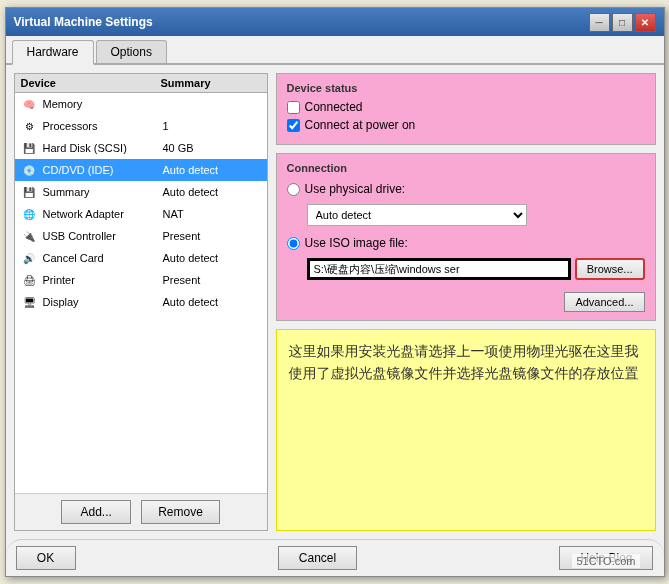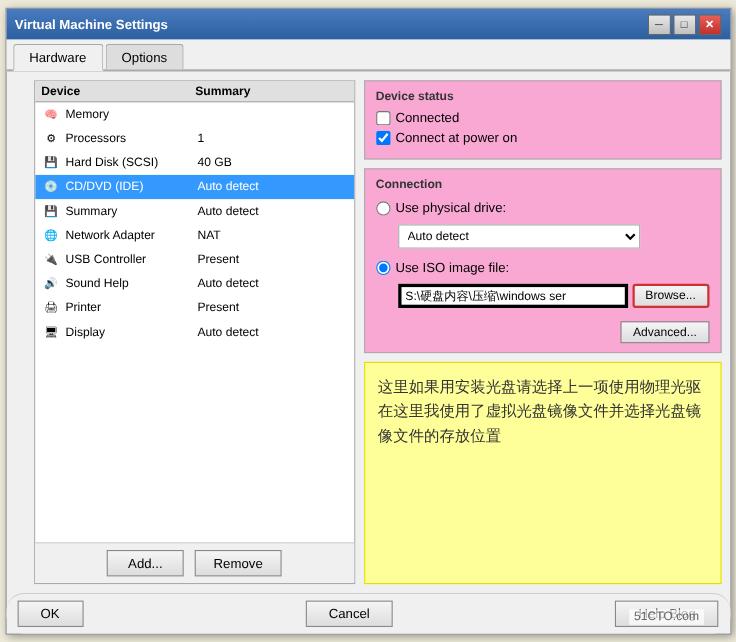--- a/index.html
+++ b/index.html
@@ -84,27 +84,26 @@
       z-index: 1;
     }
     .content {
       display: flex;
       flex: 1;
       padding: 8px;
       gap: 8px;
       overflow: hidden;
     }
     .left-panel {
-      width: 292px;
+      width: 254px;
       flex-shrink: 0;
       background: white;
       border: 1px solid #aaa;
       display: flex;
       flex-direction: column;
-      margin-left: 17px;
     }
     .device-table-header {
       display: flex;
       background: #e0e0e0;
       border-bottom: 1px solid #aaa;
       padding: 3px 6px;
     }
     .device-table-header span {
       font-weight: bold;
       font-size: 11px;
@@ -340,21 +339,21 @@
       <span class="device-name">Network Adapter</span>
       <span class="device-summary">NAT</span>
     </div>
           <div class="device-row">
       <span class="device-icon">🔌</span>
       <span class="device-name">USB Controller</span>
       <span class="device-summary">Present</span>
     </div>
           <div class="device-row">
       <span class="device-icon">🔊</span>
-      <span class="device-name">Sound Help</span>
+      <span class="device-name">Cancel Card</span>
       <span class="device-summary">Auto detect</span>
     </div>
           <div class="device-row">
       <span class="device-icon">🖨</span>
       <span class="device-name">Printer</span>
       <span class="device-summary">Present</span>
     </div>
           <div class="device-row">
       <span class="device-icon">🖥</span>
       <span class="device-name">Display</span>

